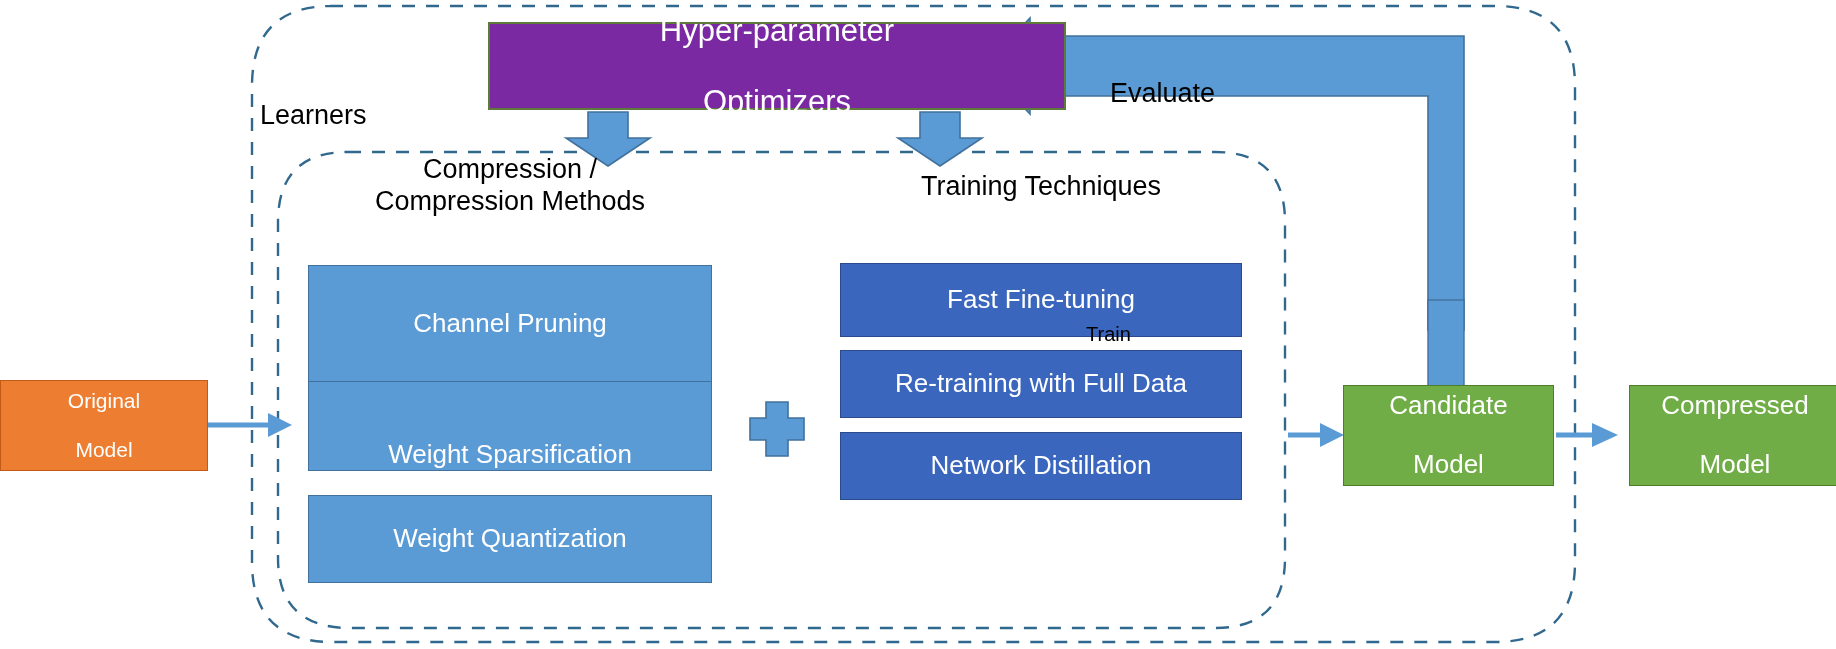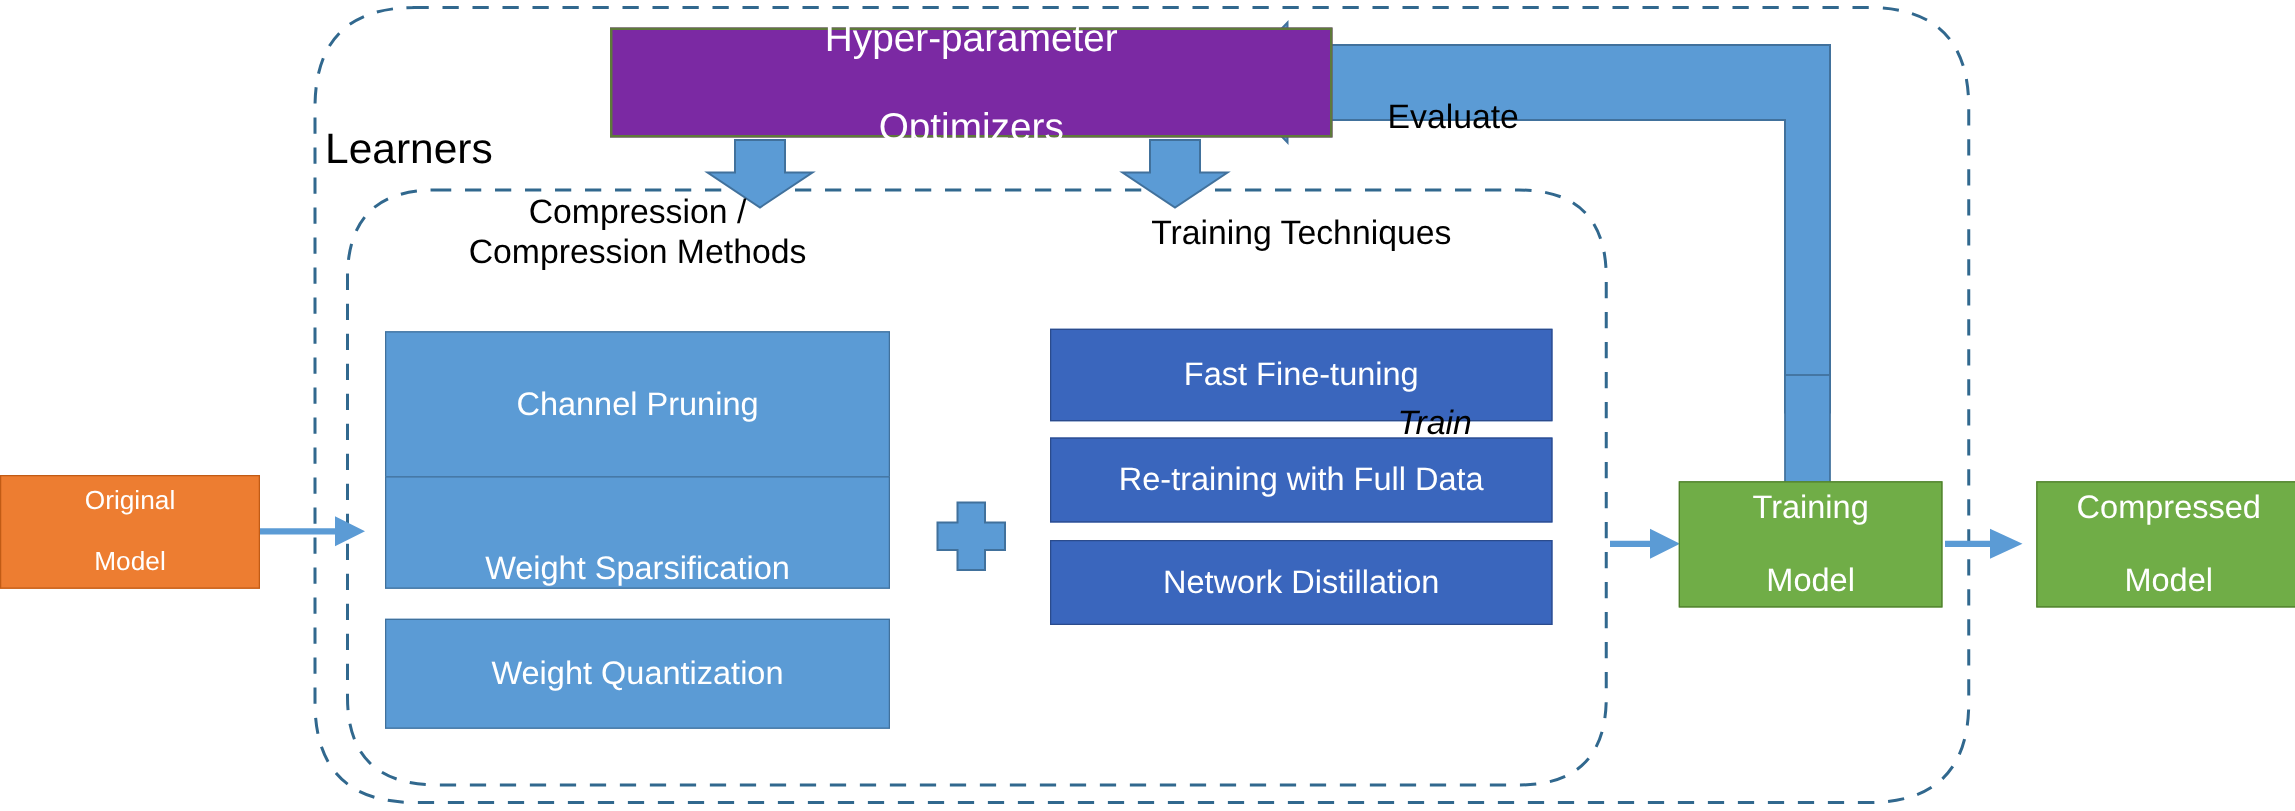--- a/index.html
+++ b/index.html
@@ -63,23 +63,23 @@
   .db1{top:263px;height:74px;}
   .db2{top:350px;height:68px;}
   .db3{top:432px;height:68px;}
   .db4{top:513px;height:70px;}
 
   .plain-label{
     position:absolute;
     color:#000000;
     white-space:nowrap;
   }
-  .lbl-learners{left:260px;top:100px;font-size:34px;}
+  .lbl-learners{left:260px;top:100px;font-size:27px;}
   .lbl-evaluate{left:1110px;top:78px;font-size:27px;}
-  .lbl-train{left:1118px;top:323px;font-size:27px;font-style:italic;}
+  .lbl-train{left:1086px;top:323px;font-size:20px;}
 
   .col-title{
     position:absolute;
     color:#000000;
     text-align:center;
     line-height:1.2;
     font-size:27px;
   }
   .ct-left{left:308px;top:153px;width:404px;}
   .ct-right{left:840px;top:170px;width:402px;}
@@ -169,21 +169,21 @@
 
   <div class="box orig">
     <span>
       <span>Original</span><br>
       <span>Model</span>
     </span>
   </div>
 
   <div class="box cand">
     <span>
-      <span>Training</span><br>
+      <span>Candidate</span><br>
       <span>Model</span>
     </span>
   </div>
 
   <div class="box comp">
     <span>
       <span>Compressed</span><br>
       <span>Model</span>
     </span>
   </div>

